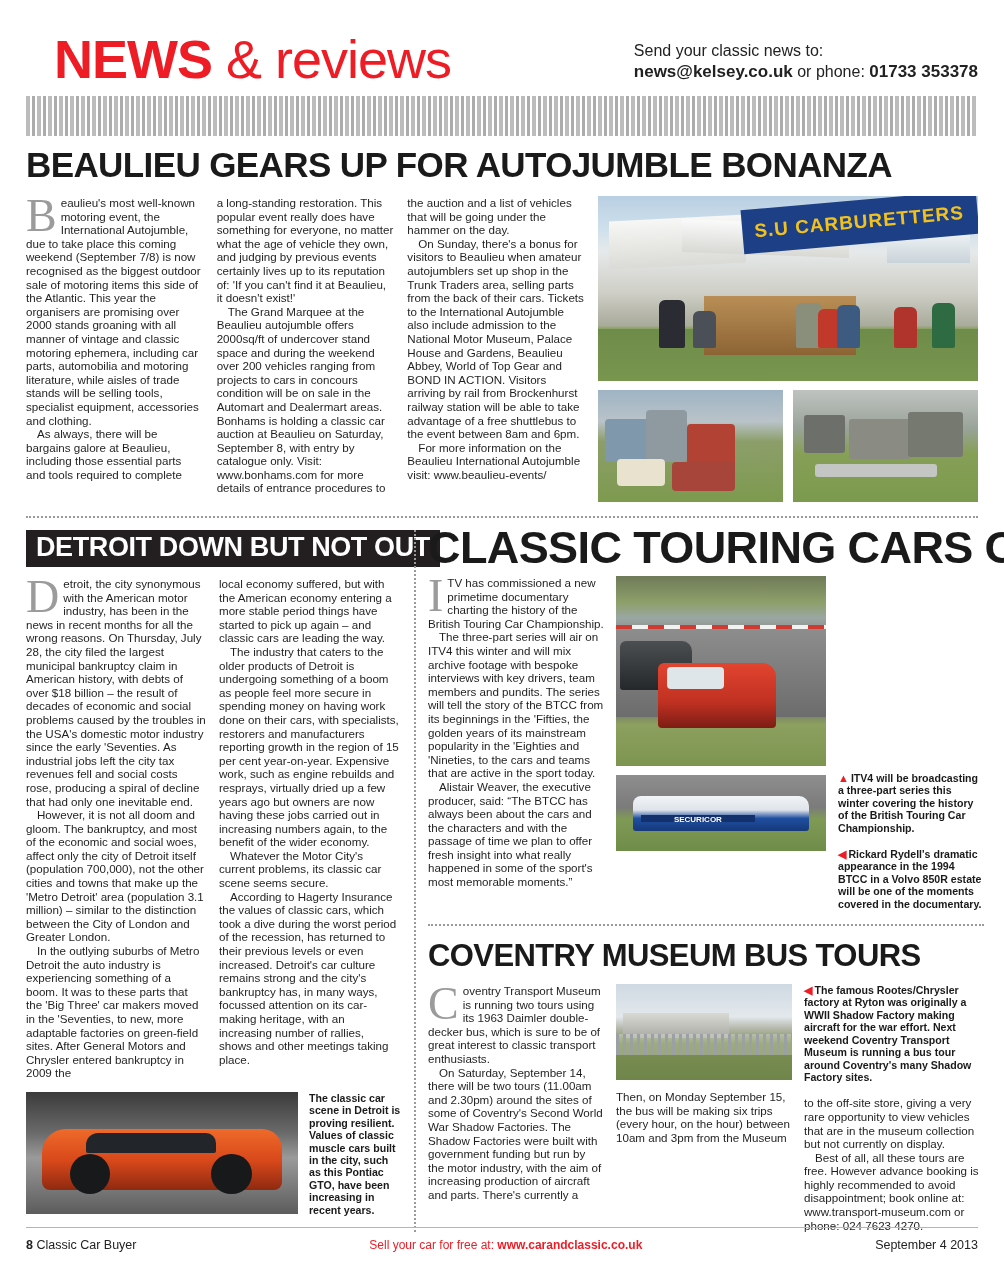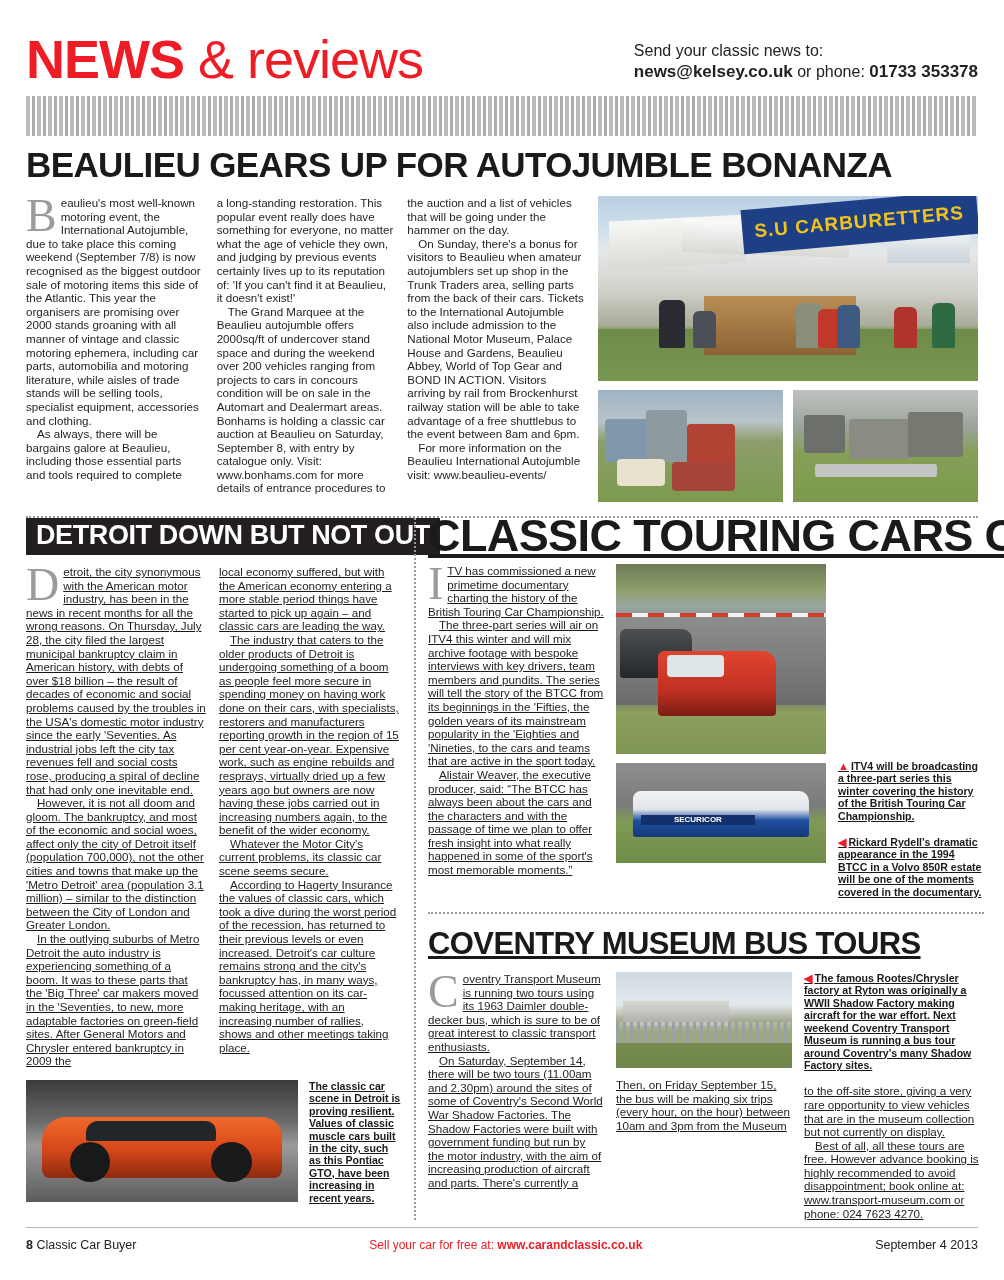--- a/index.html
+++ b/index.html
@@ -23,20 +23,21 @@
     padding: 0 26px;
   }
 
   
   .masthead {
     display: flex;
     align-items: flex-end;
     justify-content: space-between;
     padding-top: 24px;
     height: 62px;
+    margin-left: 28px;
   }
   .masthead-title {
     font-size: 54px;
     line-height: 54px;
     font-weight: bold;
     color: #ee1c25;
     letter-spacing: -1px;
     white-space: nowrap;
   }
   .masthead-title .light {
@@ -387,21 +388,21 @@
             <div class="panel" style="left:62%;top:20%;width:30%;height:40%;background:#76796f"></div>
             <div class="panel" style="left:12%;top:66%;width:66%;height:12%;background:#c3c6c2"></div>
           </div>
         </div>
       </div>
     </div>
   </div>
 
   <div class="rule-dotted" style="margin-top:14px"></div>
 
-  <div style="display:flex; text-decoration:underline;">
+  <div style="display:flex; margin-top:12px;">
 
     <div style="width:382px">
       <div class="headline-bar">DETROIT DOWN BUT NOT OUT</div>
 
       <div style="display:flex; gap:13px; margin-top:10px;">
         <div class="body-col" style="width:180px">
           <p><span class="dropcap">D</span><span>etroit, the city synonymous with the American motor industry, has been in the news in recent months for all the wrong reasons. On Thursday, July 28, the city filed the largest municipal bankruptcy claim in American history, with debts of over $18 billion – the result of decades of economic and social problems caused by the troubles in the USA's domestic motor industry since the early 'Seventies. As industrial jobs left the city tax revenues fell and social costs rose, producing a spiral of decline that had only one inevitable end.</span></p>
           <p>However, it is not all doom and gloom. The bankruptcy, and most of the economic and social woes, affect only the city of Detroit itself (population 700,000), not the other cities and towns that make up the 'Metro Detroit' area (population 3.1 million) – similar to the distinction between the City of London and Greater London.</p>
           <p>In the outlying suburbs of Metro Detroit the auto industry is experiencing something of a boom. It was to these parts that the 'Big Three' car makers moved in the 'Seventies, to new, more adaptable factories on green-field sites. After General Motors and Chrysler entered bankruptcy in 2009 the</p>
         </div>
@@ -440,21 +441,21 @@
 
           <div style="width:210px">
             <div class="photo ph-btcc" style="width:210px;height:190px">
               <div class="kerb"></div>
               <div class="track"></div>
               <div class="car-dark"></div>
               <div class="car-red">
                 <div class="glass"></div>
               </div>
             </div>
-            <div class="photo ph-volvo" style="width:210px;height:100px;margin-top:9px">
+            <div class="photo ph-volvo" style="width:210px;height:76px;margin-top:9px">
               <div class="car"></div>
               <div class="decal">SECURICOR</div>
             </div>
           </div>
 
           <div style="width:146px">
             <div class="caption" style="margin-top:196px">
               <span class="arrow">▲</span><span>ITV4 will be broadcasting a three-part series this winter covering the history of the British Touring Car Championship.</span>
             </div>
             <div class="caption" style="margin-top:14px">
@@ -474,21 +475,21 @@
             <p><span class="dropcap">C</span><span>oventry Transport Museum is running two tours using its 1963 Daimler double-decker bus, which is sure to be of great interest to classic transport enthusiasts.</span></p>
             <p>On Saturday, September 14, there will be two tours (11.00am and 2.30pm) around the sites of some of Coventry's Second World War Shadow Factories. The Shadow Factories were built with government funding but run by the motor industry, with the aim of increasing production of aircraft and parts. There's currently a</p>
           </div>
 
           <div style="width:176px">
             <div class="photo ph-ryton" style="width:176px;height:96px">
               <div class="bld"></div>
               <div class="fence"></div>
             </div>
             <div class="body-col" style="margin-top:10px">
-              <p>Then, on Friday September 15, the bus will be making six trips (every hour, on the hour) between 10am and 3pm from the Museum</p>
+              <p>Then, on Monday September 15, the bus will be making six trips (every hour, on the hour) between 10am and 3pm from the Museum</p>
             </div>
           </div>
 
           <div style="width:176px">
             <div class="caption">
               <span class="arrow">◀</span><span>The famous Rootes/Chrysler factory at Ryton was originally a WWII Shadow Factory making aircraft for the war effort. Next weekend Coventry Transport Museum is running a bus tour around Coventry's many Shadow Factory sites.</span>
             </div>
             <div class="body-col" style="margin-top:13px">
               <p>to the off-site store, giving a very rare opportunity to view vehicles that are in the museum collection but not currently on display.</p>
               <p>Best of all, all these tours are free. However advance booking is highly recommended to avoid disappointment; book online at: www.transport-museum.com or phone: 024 7623 4270.</p>

